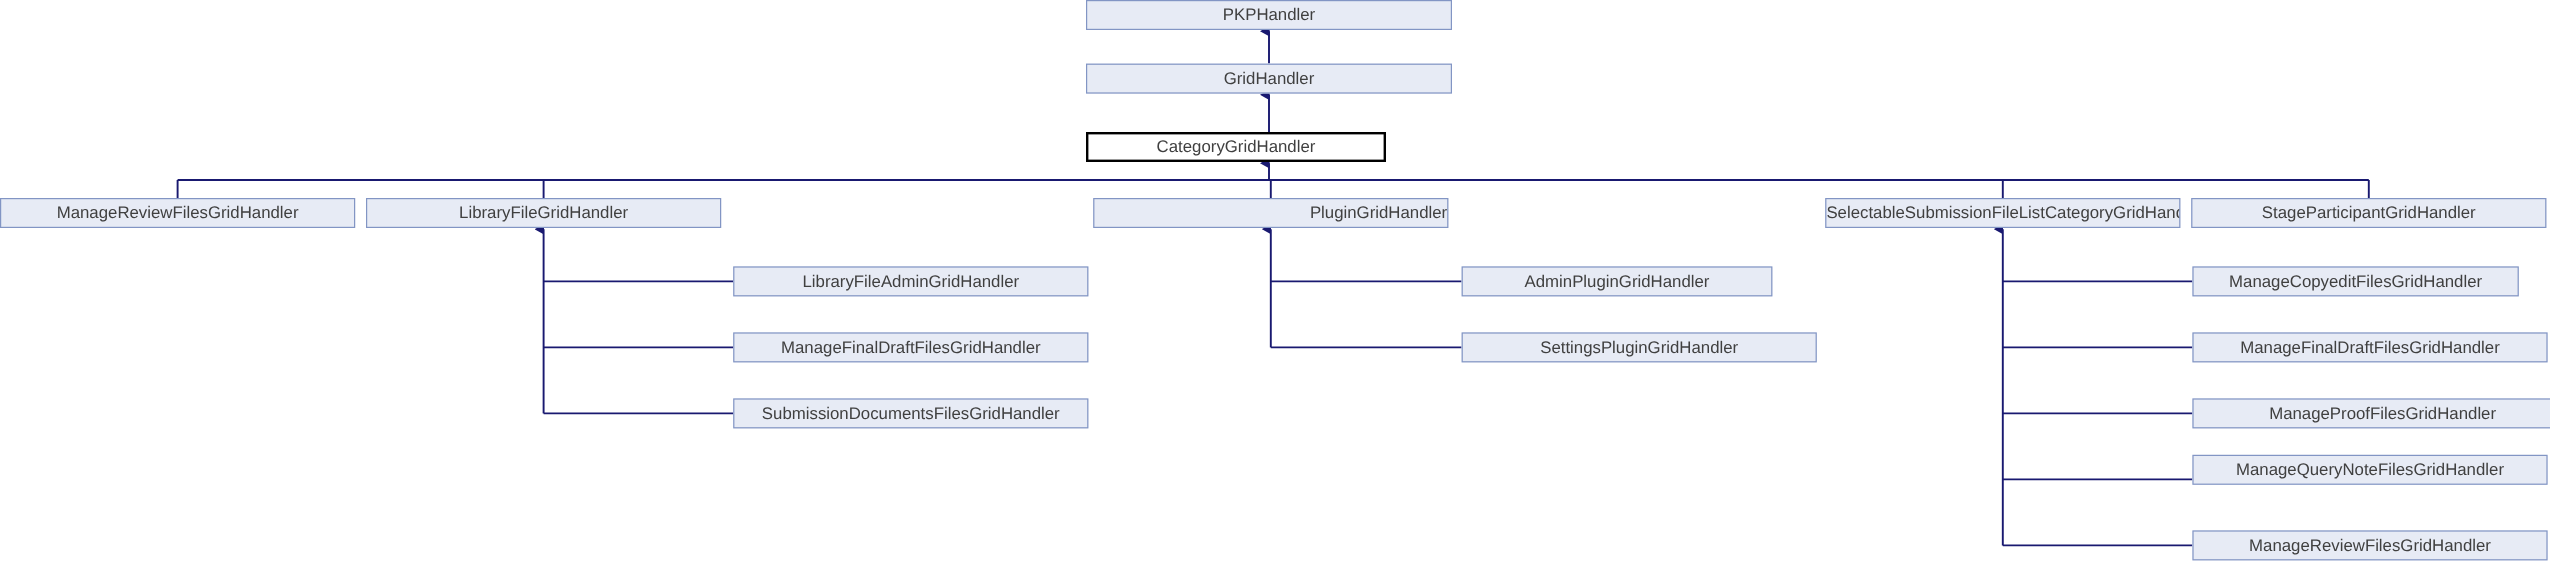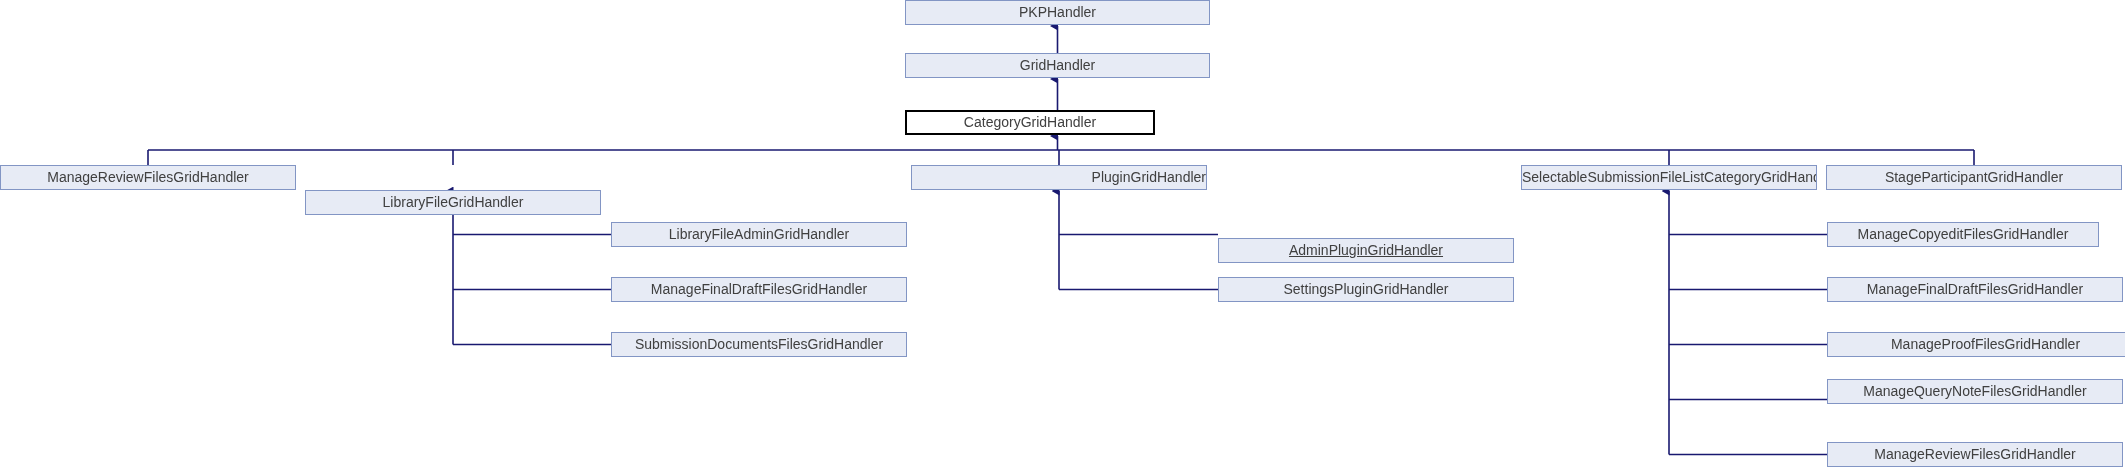--- a/index.html
+++ b/index.html
@@ -78,28 +78,28 @@
         <path d="M1669,399.5 L1827,399.5"></path>
         <path d="M1669,454.5 L1827,454.5"></path>
       </g>
   </svg>
 
   <div id="node-layer">
       <div class="node" style="left: 905px; top: 0px; width: 305px;">PKPHandler</div>
       <div class="node" style="left: 905px; top: 53px; width: 305px;">GridHandler</div>
       <div class="node focus" style="left: 905px; top: 110px; width: 250px;">CategoryGridHandler</div>
       <div class="node" style="left: 0px; top: 165px; width: 296px;">ManageReviewFilesGridHandler</div>
-      <div class="node" style="left: 305px; top: 165px; width: 296px; margin-top: 25px;">LibraryFileGridHandler</div>
+      <div class="node" style="left: 305px; top: 165px; width: 296px;">LibraryFileGridHandler</div>
       <div class="node" style="left: 911px; top: 165px; width: 296px; text-align: right;">PluginGridHandler</div>
       <div class="node" style="left: 1521px; top: 165px; width: 296px;">SelectableSubmissionFileListCategoryGridHandler</div>
       <div class="node" style="left: 1826px; top: 165px; width: 296px;">StageParticipantGridHandler</div>
       <div class="node" style="left: 611px; top: 222px; width: 296px;">LibraryFileAdminGridHandler</div>
       <div class="node" style="left: 611px; top: 277px; width: 296px;">ManageFinalDraftFilesGridHandler</div>
       <div class="node" style="left: 611px; top: 332px; width: 296px;">SubmissionDocumentsFilesGridHandler</div>
-      <div class="node" style="left: 1218px; top: 238px; width: 296px; text-decoration: underline;">AdminPluginGridHandler</div>
+      <div class="node" style="left: 1218px; top: 222px; width: 259px;">AdminPluginGridHandler</div>
       <div class="node" style="left: 1218px; top: 277px; width: 296px;">SettingsPluginGridHandler</div>
       <div class="node" style="left: 1827px; top: 222px; width: 272px;">ManageCopyeditFilesGridHandler</div>
       <div class="node" style="left: 1827px; top: 277px; width: 296px;">ManageFinalDraftFilesGridHandler</div>
       <div class="node" style="left: 1827px; top: 332px; width: 317px;">ManageProofFilesGridHandler</div>
       <div class="node" style="left: 1827px; top: 379px; width: 296px;">ManageQueryNoteFilesGridHandler</div>
       <div class="node" style="left: 1827px; top: 442px; width: 296px;">ManageReviewFilesGridHandler</div>
     </div>
 </div>
 
 </body></html>

